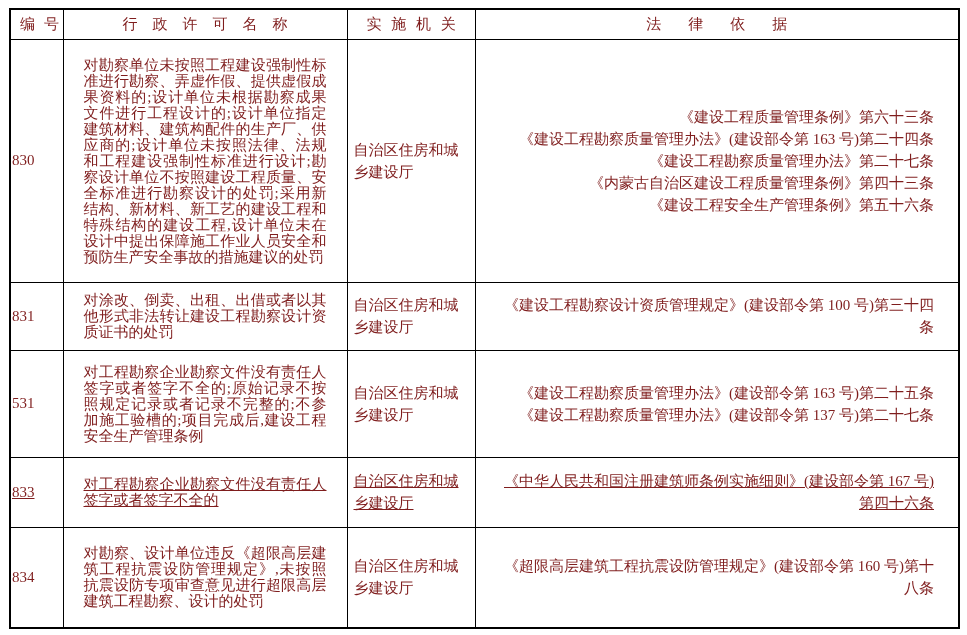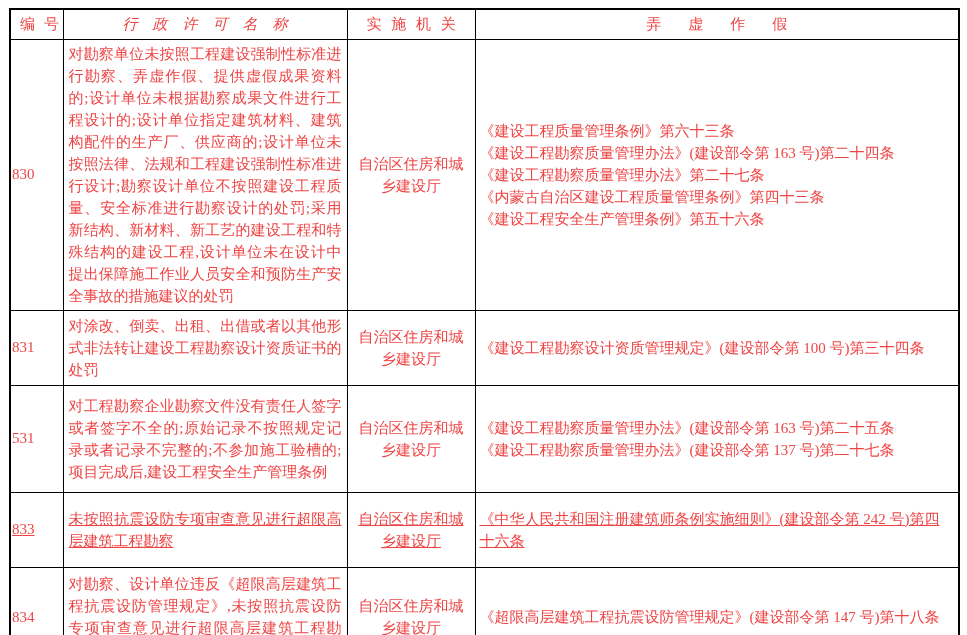--- a/index.html
+++ b/index.html
@@ -8,21 +8,21 @@
     background: #ffffff;
   }
   .page {
     position: relative;
     width: 967px;
     height: 635px;
     background: #ffffff;
     box-sizing: border-box;
     padding: 8px 9px;
     font-family: "Liberation Serif", "DejaVu Serif", serif;
-    color: #ef4444;
+    color: #7f1d1d;
   }
   table.license-table {
     border-collapse: collapse;
     table-layout: fixed;
     width: 949px;
     border: 2px solid #000000;
     font-size: 15px;
   }
   .license-table th,
   .license-table td {
@@ -32,40 +32,40 @@
     overflow: hidden;
   }
   .license-table th {
     font-weight: normal;
     text-align: center;
     height: 30px;
     padding: 0;
     white-space: nowrap;
   }
   .ls-sm  { letter-spacing: 0.6em;  text-indent: 0.6em; }
-  .ls-md  { letter-spacing: 1.0em;  text-indent: 1.0em; font-style: italic; }
+  .ls-md  { letter-spacing: 1.0em;  text-indent: 1.0em; }
   .ls-md2 { letter-spacing: 0.65em; text-indent: 0.65em; }
   .ls-lg  { letter-spacing: 1.8em;  text-indent: 1.8em; }
   .id-cell {
     text-align: left;
   }
   .name-cell {
     text-align: justify;
     text-justify: inter-ideograph;
-    padding: 3px 5px;
-    line-height: 22px;
+    padding: 3px 20px;
+    line-height: 16px;
   }
   .agency-cell {
-    text-align: center;
-    padding: 15px 6px;
+    text-align: left;
+    padding: 5px 6px;
     line-height: 22px;
   }
   .legal-cell {
-    text-align: left;
-    padding: 3px 4px;
+    text-align: right;
+    padding: 3px 24px;
     line-height: 22px;
   }
   .legal-line {
     line-height: 22px;
   }
   tr.r-830 { height: 243px; }
   tr.r-831 { height: 68px; }
   tr.r-832 { height: 107px; }
   tr.r-833 { height: 70px; text-decoration: underline; }
   tr.r-834 { height: 101px; }
@@ -79,21 +79,21 @@
       <col style="width:53px">
       <col style="width:284px">
       <col style="width:128px">
       <col style="width:484px">
     </colgroup>
     <thead>
       <tr>
         <th class="ls-sm">编号</th>
         <th class="ls-md">行政许可名称</th>
         <th class="ls-md2">实施机关</th>
-        <th class="ls-lg">弄虚作假</th>
+        <th class="ls-lg">法律依据</th>
       </tr>
     </thead>
     <tbody>
       <tr class="r-830">
         <td class="id-cell">830</td>
         <td class="name-cell">对勘察单位未按照工程建设强制性标准进行勘察、弄虚作假、提供虚假成果资料的;设计单位未根据勘察成果文件进行工程设计的;设计单位指定建筑材料、建筑构配件的生产厂、供应商的;设计单位未按照法律、法规和工程建设强制性标准进行设计;勘察设计单位不按照建设工程质量、安全标准进行勘察设计的处罚;采用新结构、新材料、新工艺的建设工程和特殊结构的建设工程,设计单位未在设计中提出保障施工作业人员安全和预防生产安全事故的措施建议的处罚</td>
         <td class="agency-cell">自治区住房和城乡建设厅</td>
         <td class="legal-cell">
           <div class="legal-line">《建设工程质量管理条例》第六十三条</div>
           <div class="legal-line">《建设工程勘察质量管理办法》(建设部令第 163 号)第二十四条</div>
@@ -114,29 +114,29 @@
         <td class="id-cell">531</td>
         <td class="name-cell">对工程勘察企业勘察文件没有责任人签字或者签字不全的;原始记录不按照规定记录或者记录不完整的;不参加施工验槽的;项目完成后,建设工程安全生产管理条例</td>
         <td class="agency-cell">自治区住房和城乡建设厅</td>
         <td class="legal-cell">
           <div class="legal-line">《建设工程勘察质量管理办法》(建设部令第 163 号)第二十五条</div>
           <div class="legal-line">《建设工程勘察质量管理办法》(建设部令第 137 号)第二十七条</div>
         </td>
       </tr>
       <tr class="r-833">
         <td class="id-cell">833</td>
-        <td class="name-cell">未按照抗震设防专项审查意见进行超限高层建筑工程勘察</td>
+        <td class="name-cell">对工程勘察企业勘察文件没有责任人签字或者签字不全的</td>
         <td class="agency-cell">自治区住房和城乡建设厅</td>
         <td class="legal-cell">
-          <div class="legal-line">《中华人民共和国注册建筑师条例实施细则》(建设部令第 242 号)第四十六条</div>
+          <div class="legal-line">《中华人民共和国注册建筑师条例实施细则》(建设部令第 167 号)第四十六条</div>
         </td>
       </tr>
       <tr class="r-834">
         <td class="id-cell">834</td>
         <td class="name-cell">对勘察、设计单位违反《超限高层建筑工程抗震设防管理规定》,未按照抗震设防专项审查意见进行超限高层建筑工程勘察、设计的处罚</td>
         <td class="agency-cell">自治区住房和城乡建设厅</td>
         <td class="legal-cell">
-          <div class="legal-line">《超限高层建筑工程抗震设防管理规定》(建设部令第 147 号)第十八条</div>
+          <div class="legal-line">《超限高层建筑工程抗震设防管理规定》(建设部令第 160 号)第十八条</div>
         </td>
       </tr>
     </tbody>
   </table>
 </div>
 
 </body></html>

